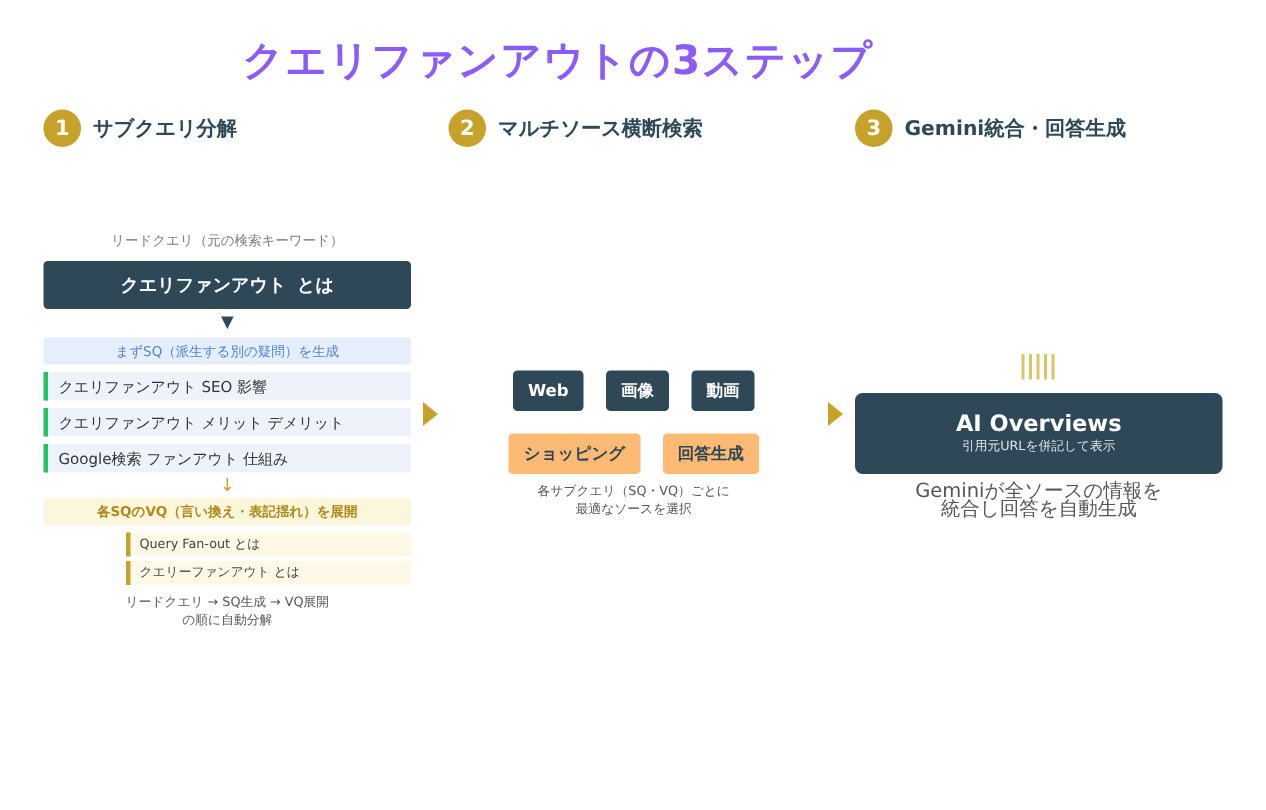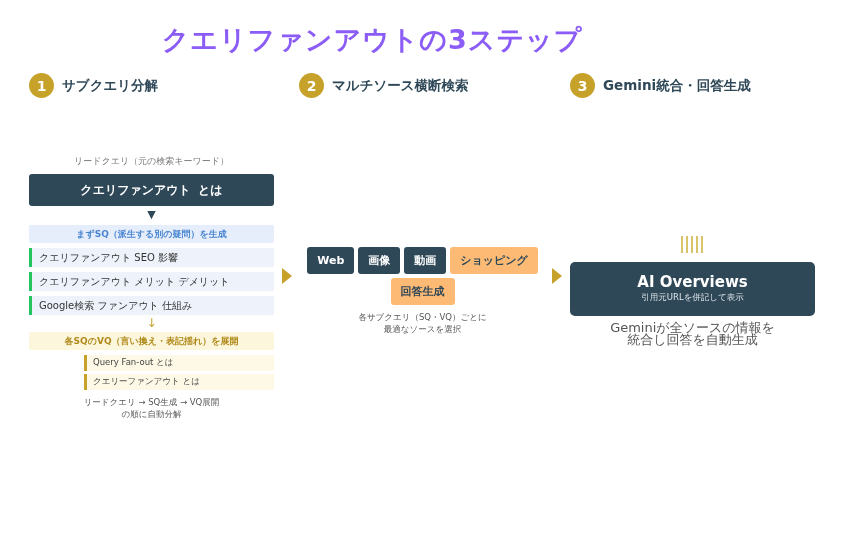--- a/index.html
+++ b/index.html
@@ -21,21 +21,21 @@
   
   .col1 { position: absolute; left: 29px; top: 155px; width: 245px; }
   .lead-caption { text-align: center; font-size: 9px; color: #7a7a7a; height: 13px; line-height: 13px; }
   .lead-box {
     margin-top: 6px; height: 32px; background: #2f4858; border-radius: 3px;
     color: #fff; font-weight: bold; font-size: 12px; display: flex; align-items: center; justify-content: center; font-family: Liberation Mono, monospace;
   }
   .down-tri { text-align: center; font-size: 11px; color: #2f4858; height: 16px; line-height: 18px; }
   .sq-head {
     margin-top: 3px; height: 18px; background: #e6eefb; border-radius: 2px;
-    color: #4a86d0; font-size: 9px; font-weight: bold; display: flex; align-items: center; justify-content: center;
+    color: #4a86d0; font-size: 9px; font-weight: normal; display: flex; align-items: center; justify-content: center;
   }
   .sq-item {
     margin-top: 5px; height: 19px; background: #eef2fb; border-left: 3px solid #22c55e;
     font-size: 10px; color: #333; display: flex; align-items: center; padding-left: 7px;
   }
   .sq-item:first-of-type { margin-top: 6px; }
   .down-arrow { text-align: center; color: #c7a22a; font-size: 12px; height: 14px; line-height: 14px; margin-top: 1px; }
   .vq-head {
     margin-top: 2px; height: 18px; background: #fcf6dd; border-radius: 2px;
     color: #b08a1a; font-size: 9px; font-weight: bold; display: flex; align-items: center; justify-content: center;
@@ -47,21 +47,21 @@
   }
   .col1-caption { margin-top: 6px; text-align: center; font-size: 8.5px; color: #555; line-height: 12px; }
 
   .play-arrow {
     position: absolute; width: 0; height: 0;
     border-top: 8px solid transparent; border-bottom: 8px solid transparent; border-left: 10px solid #c7a22a;
   }
 
   
   .col2 { position: absolute; left: 305px; top: 247px; width: 235px; }
-  .chips { display: flex; flex-wrap: wrap; justify-content: center; gap: 4px; }
+  .chips { display: flex; flex-wrap: wrap; justify-content: center; gap: 15px; }
   .chip {
     height: 27px; padding: 0 10px; border-radius: 3px; font-size: 11px; font-weight: bold;
     display: flex; align-items: center; justify-content: center;
   }
   .chip.dark { background: #2f4858; color: #fff; }
   .chip.light { background: #fdba74; color: #2f4858; }
   .col2-caption { margin-top: 6px; text-align: center; font-size: 8.5px; color: #555; line-height: 12px; }
 
   
   .bars { position: absolute; left: 681px; top: 236px; display: flex; gap: 3px; }

